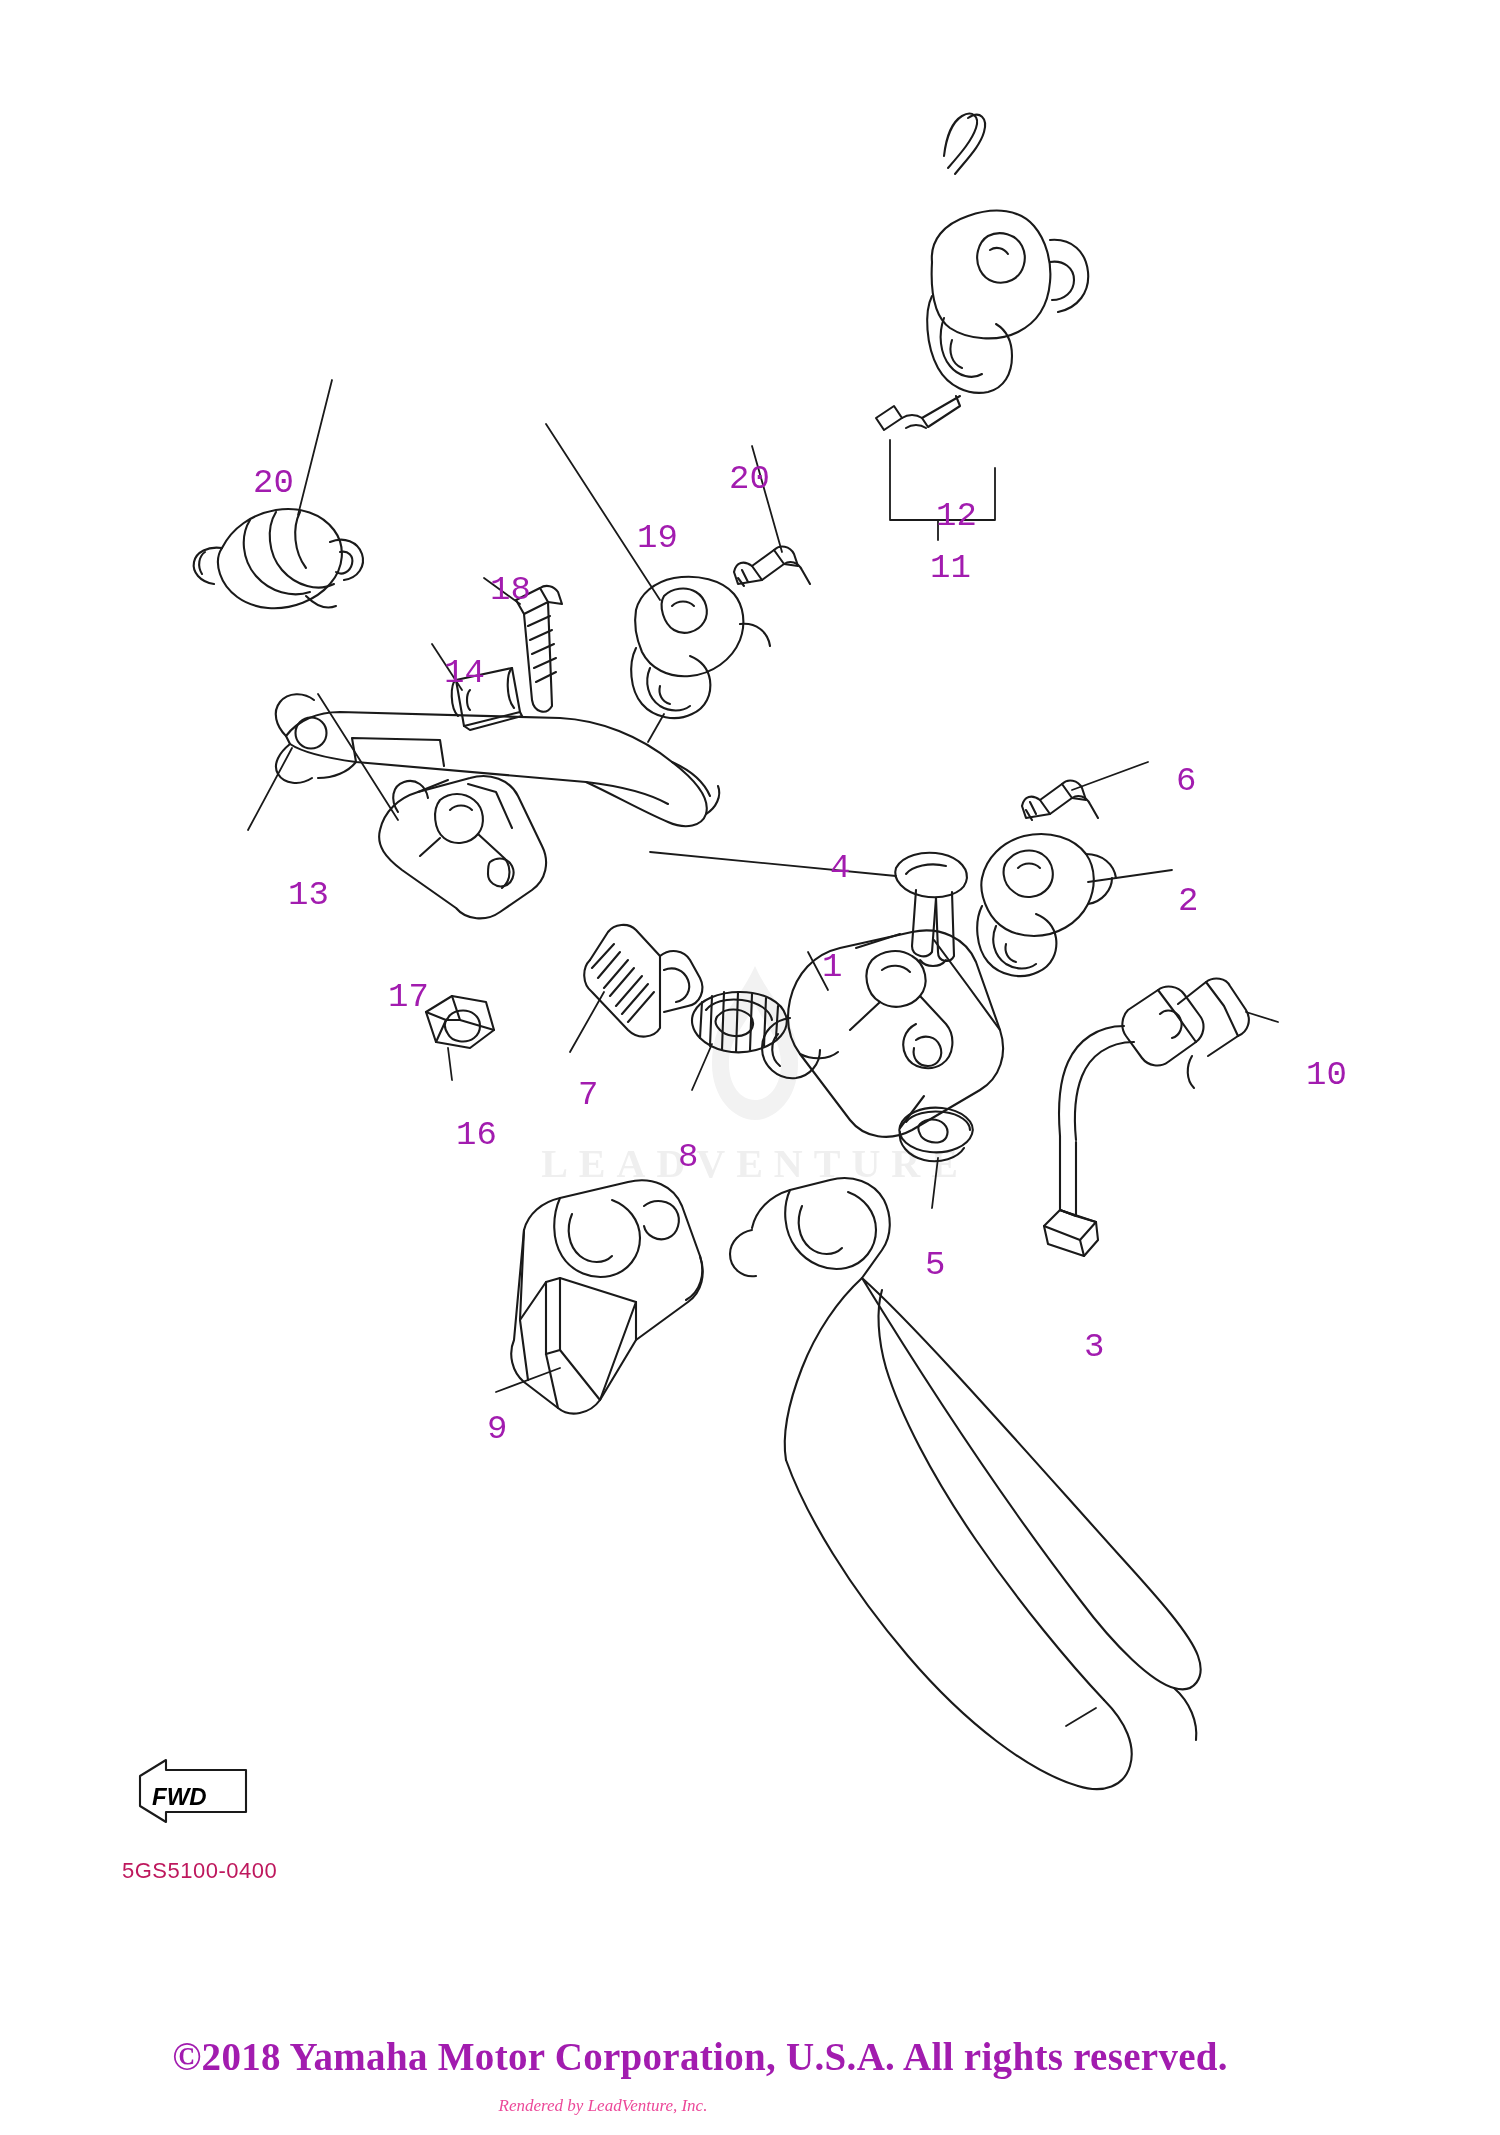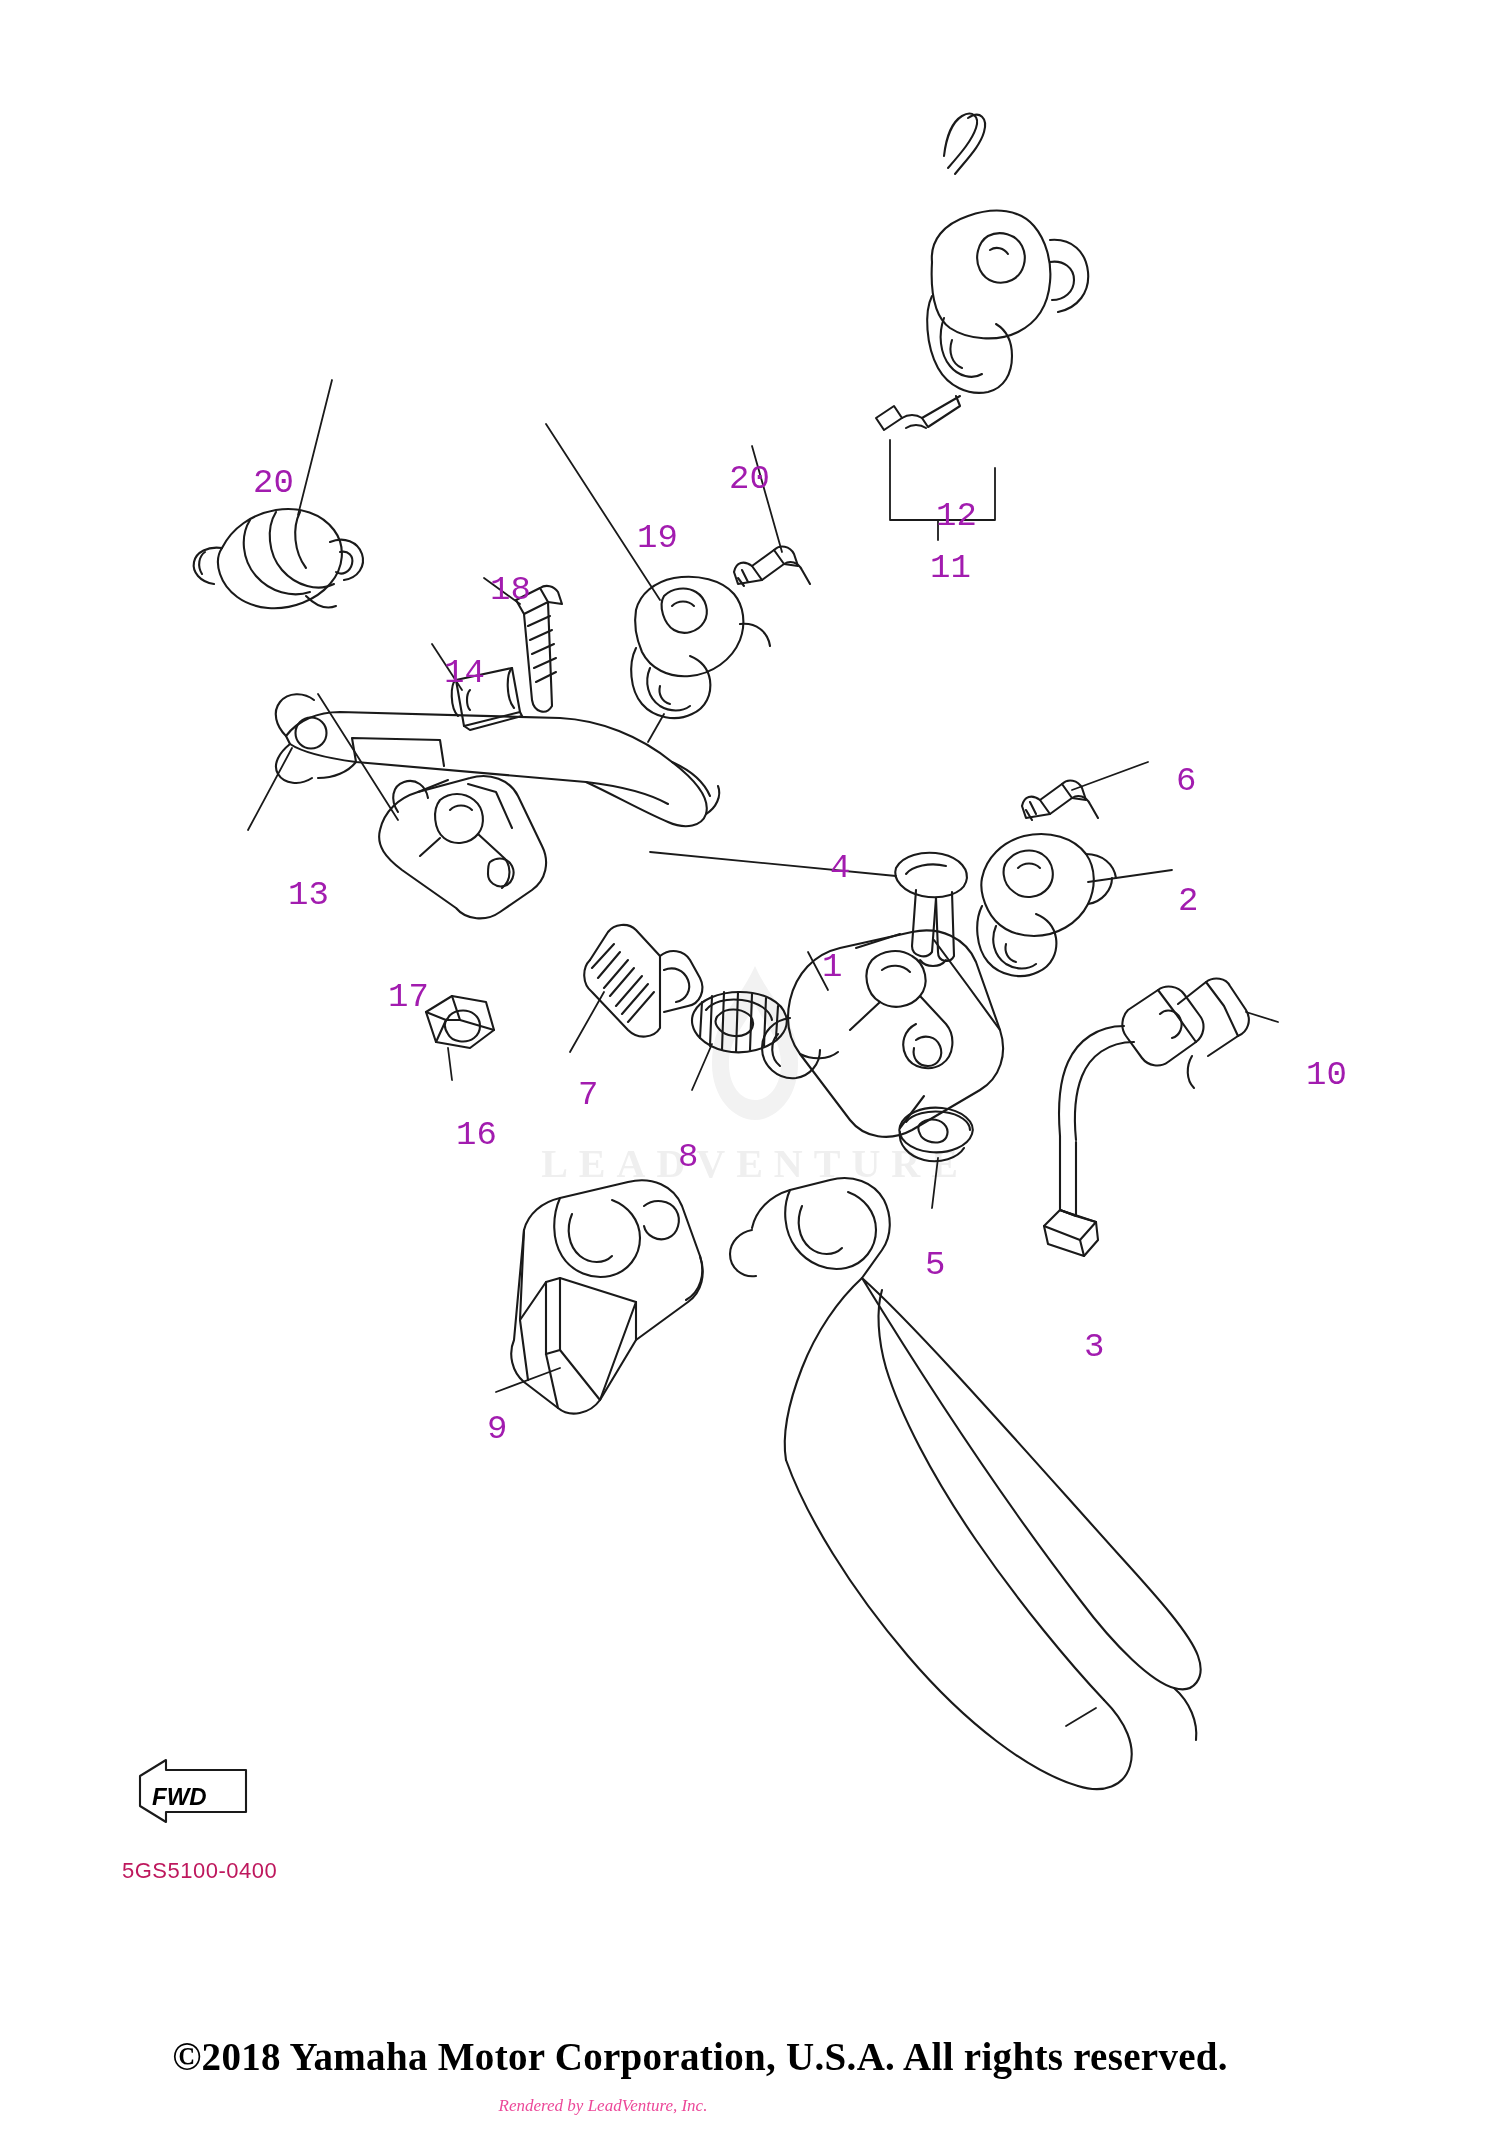--- a/index.html
+++ b/index.html
@@ -68,21 +68,21 @@
     color: #000;
   }
   #copyright {
     position: absolute;
     left: 0; top: 2034px;
     width: 1400px;
     text-align: center;
     font-family: "Liberation Serif", serif;
     font-size: 39px;
     font-weight: bold;
-    color: #000000;
+    color: #a21caf;
     letter-spacing: 0.3px;
   }
   #render-credit {
     position: absolute;
     left: 0; top: 2096px;
     width: 1206px;
     text-align: center;
     font-family: "Liberation Serif", serif;
     font-size: 17px;
     font-style: italic;

